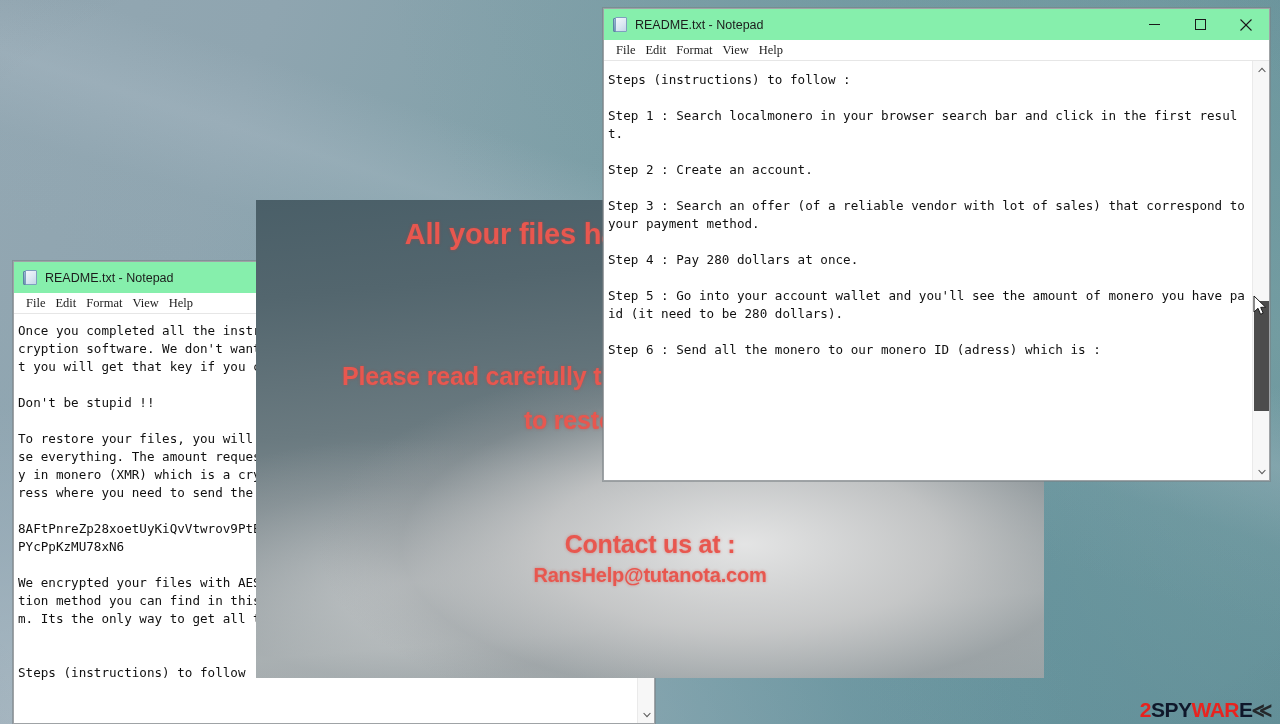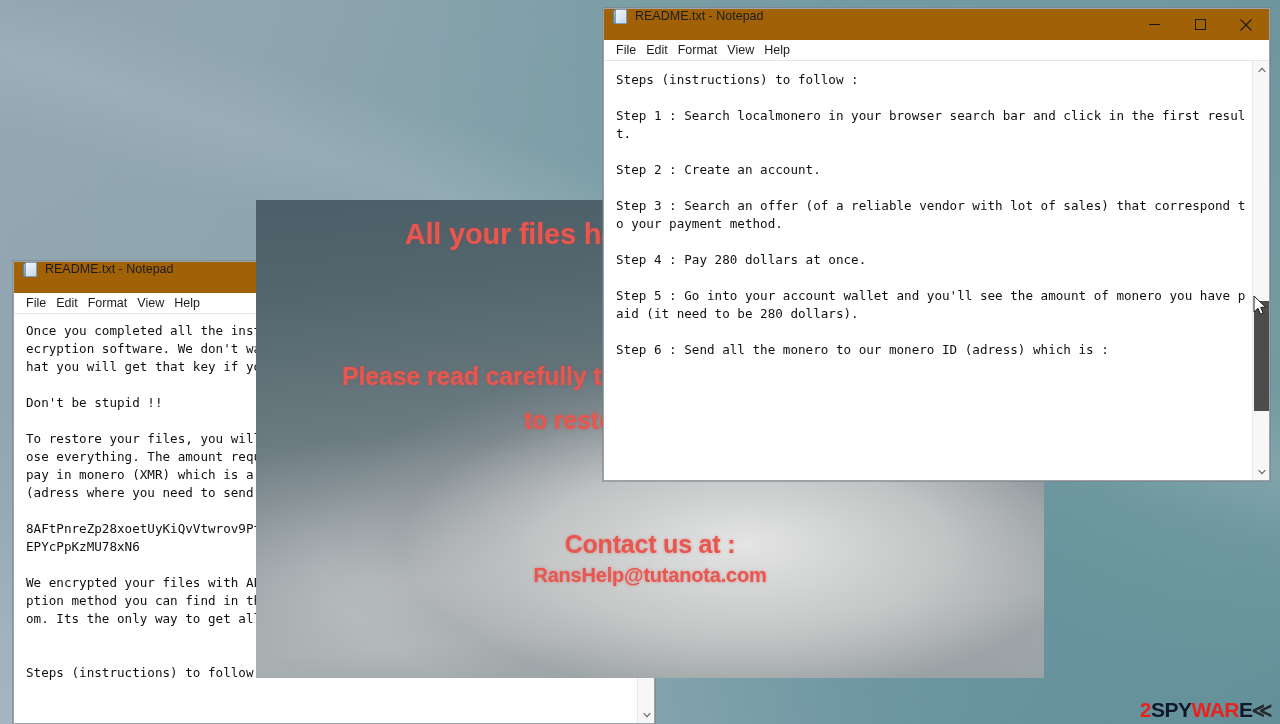--- a/index.html
+++ b/index.html
@@ -90,23 +90,23 @@
   .notepad {
     position: absolute;
     background: #ffffff;
     border: 1px solid #9fa3a6;
     display: flex;
     flex-direction: column;
     overflow: hidden;
   }
   .np-titlebar {
     height: 31px;
-    background: #a16207;
-    display: flex;
-    align-items: flex-start;
+    background: #86efac;
+    display: flex;
+    align-items: center;
     flex: 0 0 auto;
     position: relative;
   }
   .np-icon {
     width: 16px; height: 16px;
     margin: 0 6px 0 9px;
     flex: 0 0 auto;
     position: relative;
   }
   .np-icon .sheet {
@@ -148,33 +148,33 @@
     display: flex;
     align-items: center;
     padding-left: 7px;
     flex: 0 0 auto;
     border-bottom: 1px solid #e6e6e6;
   }
   .np-menu-item {
     font-size: 12.5px;
     color: #1c1c1c;
     padding: 0 5px;
-    font-family: Liberation Sans, sans-serif;
+    font-family: Liberation Serif, serif;
     white-space: nowrap;
   }
   .np-body {
     flex: 1 1 auto;
     display: flex;
     min-height: 0;
     background: #ffffff;
   }
   .np-textarea {
     flex: 1 1 auto;
     overflow: hidden;
-    padding: 6px 3px 0 12px;
+    padding: 6px 3px 0 4px;
     font-family: "DejaVu Sans Mono", monospace;
     font-size: 12.6px;
     line-height: 18px;
     color: #101010;
     white-space: pre-wrap;
     word-break: break-all;
     min-width: 0;
   }
   
   .np-scrollbar {

